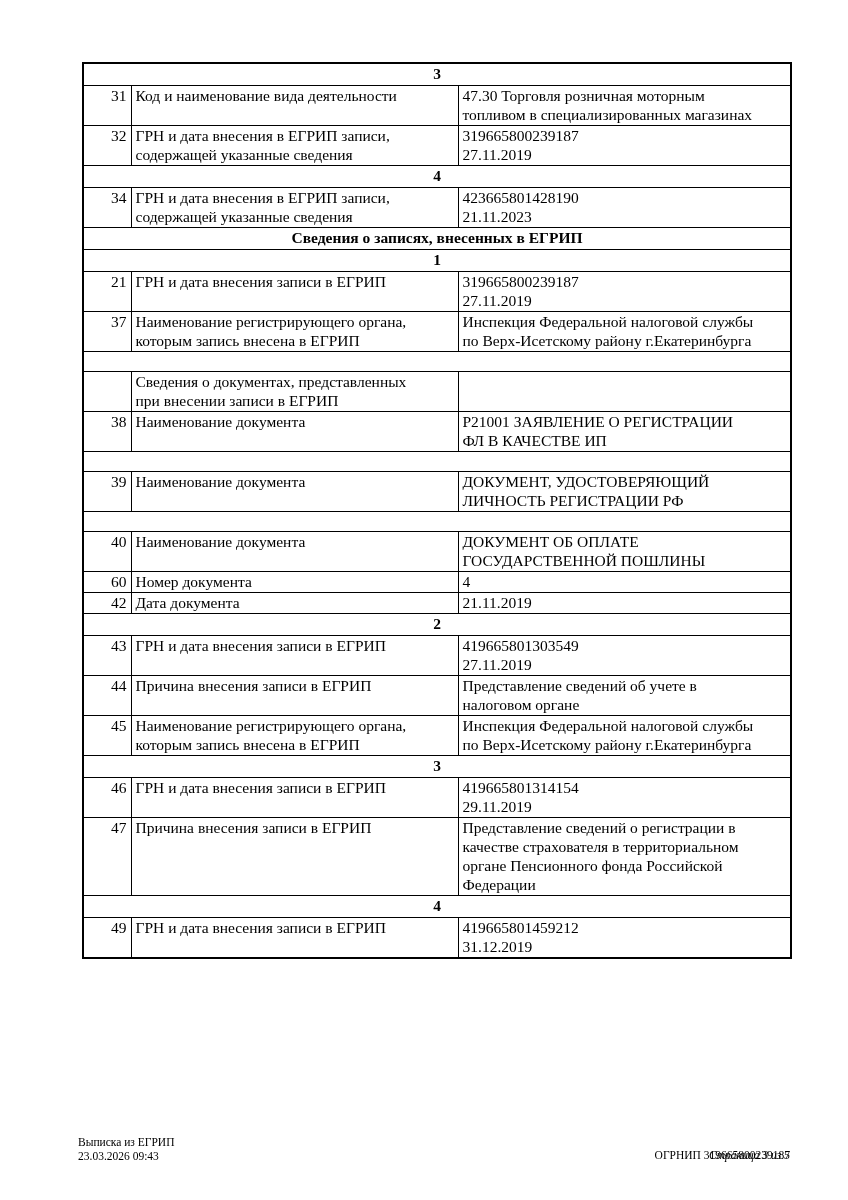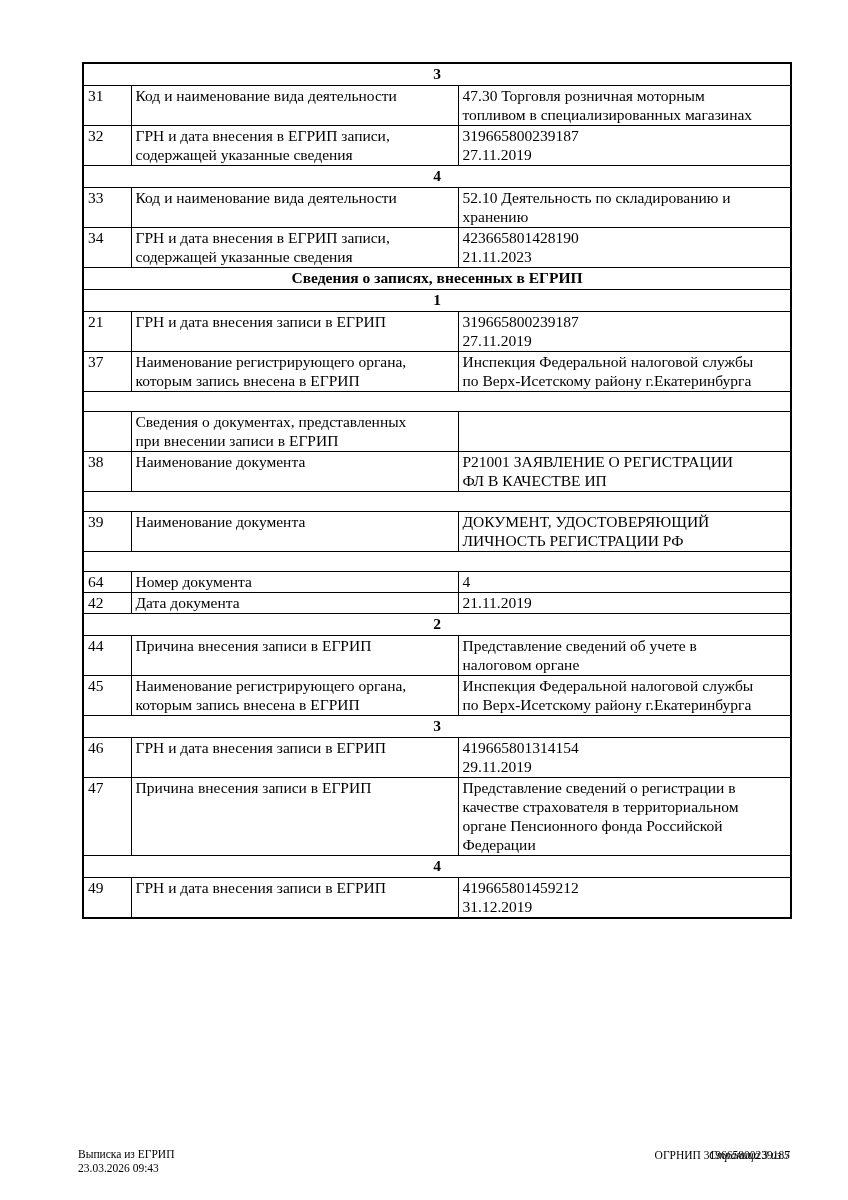--- a/index.html
+++ b/index.html
@@ -30,42 +30,42 @@
     font-size: 15.5px;
     line-height: 19px;
     padding: 0 4px 1px 4px;
     white-space: pre-line;
     overflow: hidden;
   }
   col.c-num   { width: 48px; }
   col.c-label { width: 327px; }
   col.c-value { width: 333px; }
   td.num {
-    text-align: left;
+    text-align: right;
     white-space: normal;
   }
   tr.section-row td, tr.heading-row td {
     text-align: center;
     font-weight: bold;
     height: 20px;
     white-space: normal;
   }
   tr.spacer-row td {
     height: 18px;
   }
   .footer {
     position: absolute;
     left: 78px;
     width: 712px;
     top: 1136px;
     height: 30px;
     font-size: 11.5px;
     line-height: 13.5px;
   }
-  .footer-left   { position: absolute; left: 0; top: 0; margin-top: 12px; }
+  .footer-left   { position: absolute; left: 0; top: 0; }
   .footer-center { position: absolute; left: 0; right: 0; top: 13px; text-align: right; }
   .footer-right  { position: absolute; right: 0; top: 13px; font-style: italic; }
 </style>
 </head>
 <body>
 
 <div class="page">
 
   <table class="egrip">
     <colgroup>
@@ -87,26 +87,20 @@
           <td class="num">32</td>
           <td class="label">ГРН и дата внесения в ЕГРИП записи,
 содержащей указанные сведения</td>
           <td class="value">319665800239187
 27.11.2019</td>
         </tr>
         <tr class="section-row">
           <td colspan="3">4</td>
         </tr>
         <tr class="data-row">
-          <td class="num">33</td>
-          <td class="label">Код и наименование вида деятельности</td>
-          <td class="value">52.10 Деятельность по складированию и
-хранению</td>
-        </tr>
-        <tr class="data-row">
           <td class="num">34</td>
           <td class="label">ГРН и дата внесения в ЕГРИП записи,
 содержащей указанные сведения</td>
           <td class="value">423665801428190
 21.11.2023</td>
         </tr>
         <tr class="heading-row">
           <td colspan="3">Сведения о записях, внесенных в ЕГРИП</td>
         </tr>
         <tr class="section-row">
@@ -146,31 +140,43 @@
         <tr class="data-row">
           <td class="num">39</td>
           <td class="label">Наименование документа</td>
           <td class="value">ДОКУМЕНТ, УДОСТОВЕРЯЮЩИЙ
 ЛИЧНОСТЬ РЕГИСТРАЦИИ РФ</td>
         </tr>
         <tr class="spacer-row">
           <td colspan="3"></td>
         </tr>
         <tr class="data-row">
-          <td class="num">64</td>
+          <td class="num">40</td>
+          <td class="label">Наименование документа</td>
+          <td class="value">ДОКУМЕНТ ОБ ОПЛАТЕ
+ГОСУДАРСТВЕННОЙ ПОШЛИНЫ</td>
+        </tr>
+        <tr class="data-row">
+          <td class="num">60</td>
           <td class="label">Номер документа</td>
           <td class="value">4</td>
         </tr>
         <tr class="data-row">
           <td class="num">42</td>
           <td class="label">Дата документа</td>
           <td class="value">21.11.2019</td>
         </tr>
         <tr class="section-row">
           <td colspan="3">2</td>
+        </tr>
+        <tr class="data-row">
+          <td class="num">43</td>
+          <td class="label">ГРН и дата внесения записи в ЕГРИП</td>
+          <td class="value">419665801303549
+27.11.2019</td>
         </tr>
         <tr class="data-row">
           <td class="num">44</td>
           <td class="label">Причина внесения записи в ЕГРИП</td>
           <td class="value">Представление сведений об учете в
 налоговом органе</td>
         </tr>
         <tr class="data-row">
           <td class="num">45</td>
           <td class="label">Наименование регистрирующего органа,

